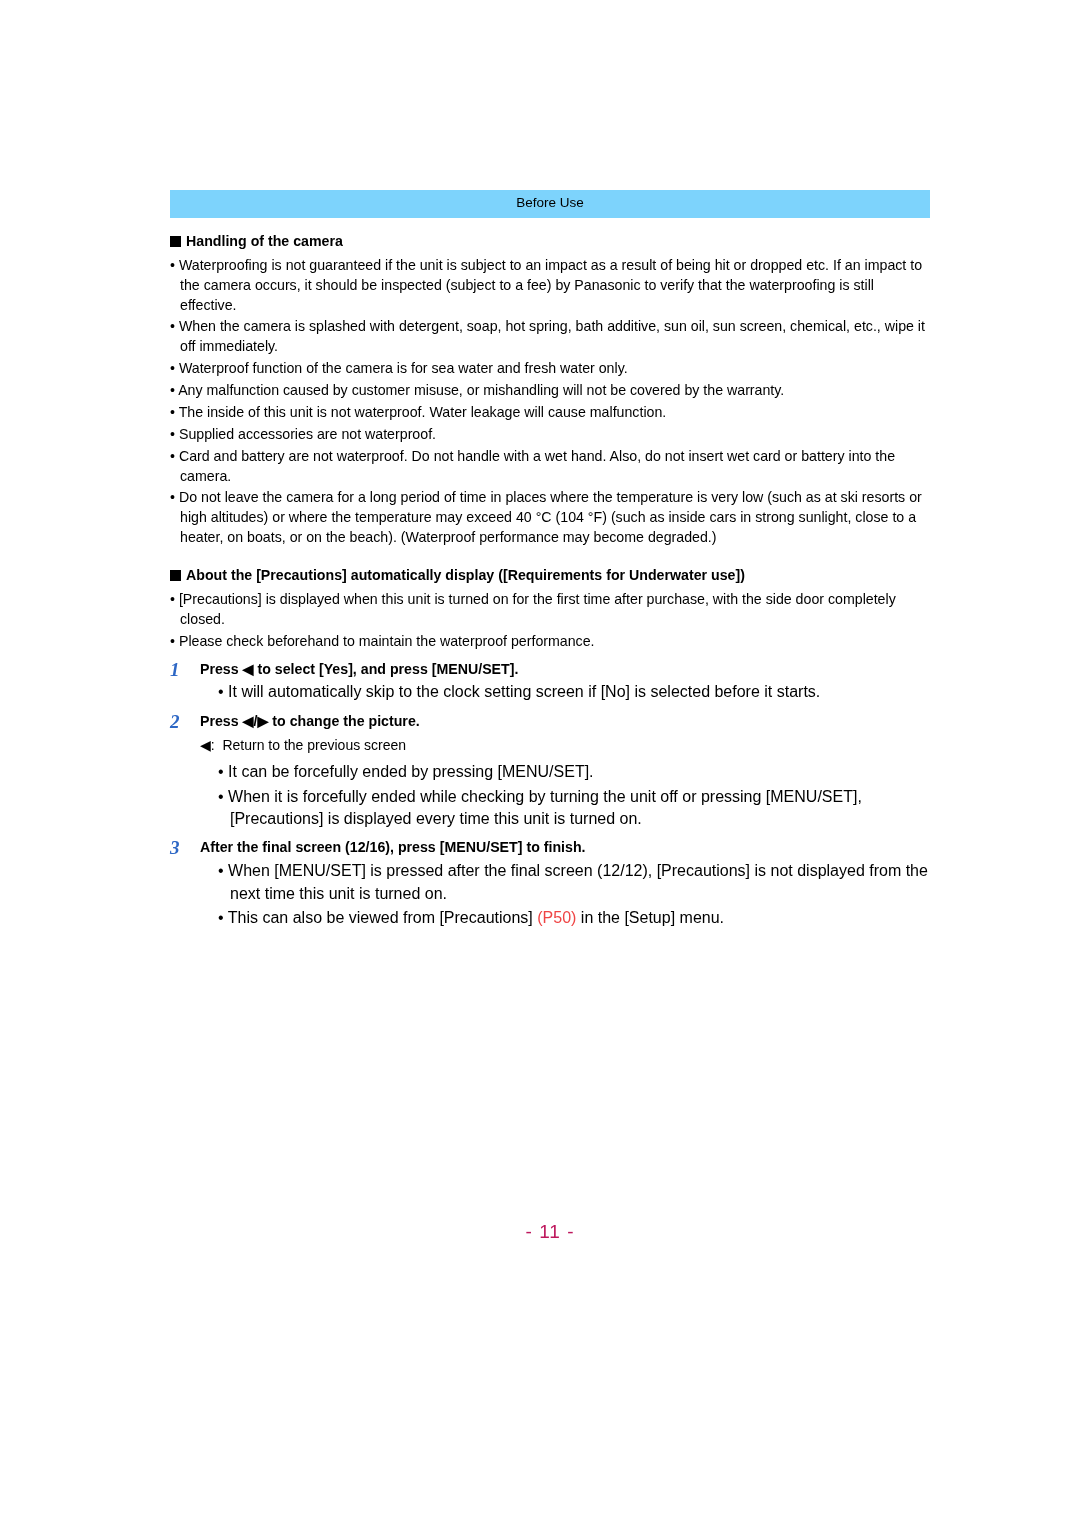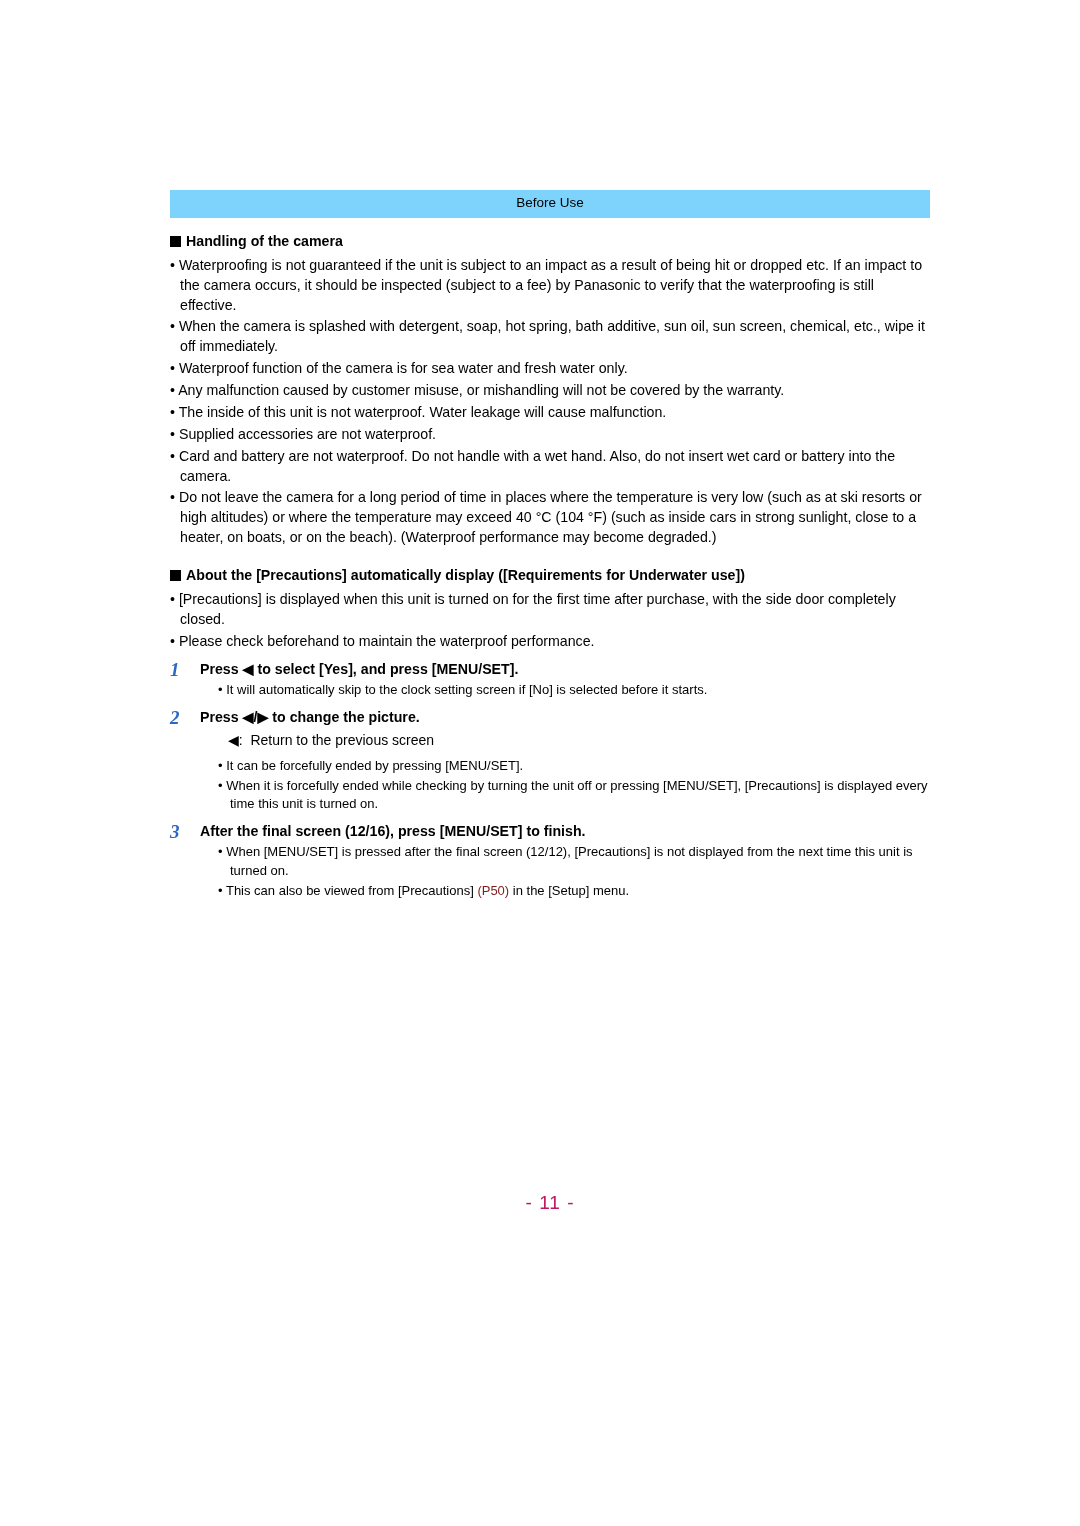--- a/index.html
+++ b/index.html
@@ -9,24 +9,24 @@
   .sect-head { font-weight: bold; margin-top: 14px; margin-bottom: 4px; }
   .sq { display: inline-block; width: 11px; height: 11px; background: #000; margin-right: 5px; vertical-align: -1px; }
   .bul { padding-left: 0; list-style: none; margin: 0; }
   .bul > li { padding-left: 10px; text-indent: -10px; margin-bottom: 2px; }
   .bul > li::before { content: "• "; }
   ol.steps { list-style: none; padding-left: 0; margin-top: 8px; }
   ol.steps > li { margin-bottom: 8px; padding-left: 30px; position: relative; }
   ol.steps > li .num { position: absolute; left: 0; top: -3px; font-style: italic; font-weight: bold; color: #2d67c5; font-size: 19px; font-family: Georgia, 'Times New Roman', serif; }
   .step-title { font-weight: bold; }
   .sub { list-style: none; padding-left: 18px; margin-top: 2px; }
-  .sub > li { text-indent: -12px; padding-left: 12px; margin-bottom: 2px; font-size: 13px; }
+  .sub > li { text-indent: -12px; padding-left: 12px; margin-bottom: 2px; font-size: 16px; }
   .sub > li::before { content: "•  "; }
-  .arrow-row { margin-top: 4px; margin-left: 28px; font-size: 14px; }
-  .link { color: #7f1d1d; }
+  .arrow-row { margin-top: 4px; margin-left: 0; font-size: 14px; }
+  .link { color: #ef4444; }
   .page-num { text-align: center; color: #be185d; font-size: 19px; margin-top: 290px; letter-spacing: 1px; }
 </style>
 </head>
 <body>
 
 <div class="page">
 
   <div class="banner">Before Use</div>
 
   <div class="sect-head">

